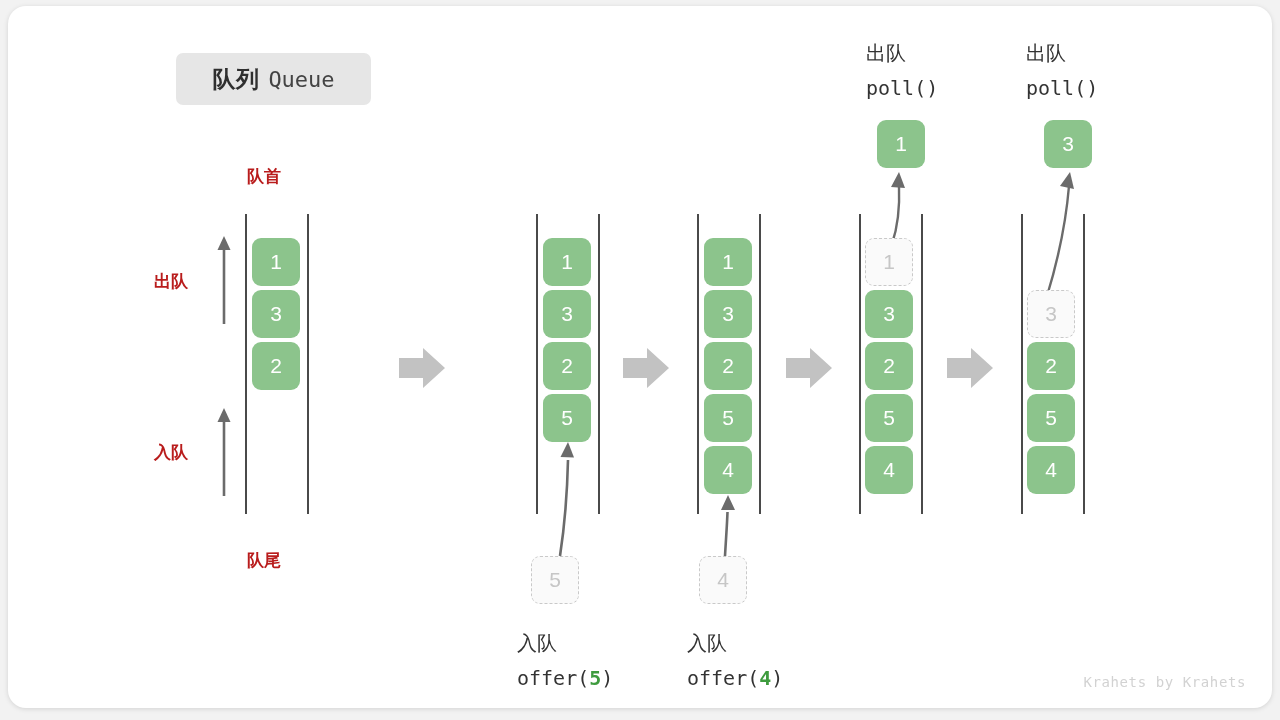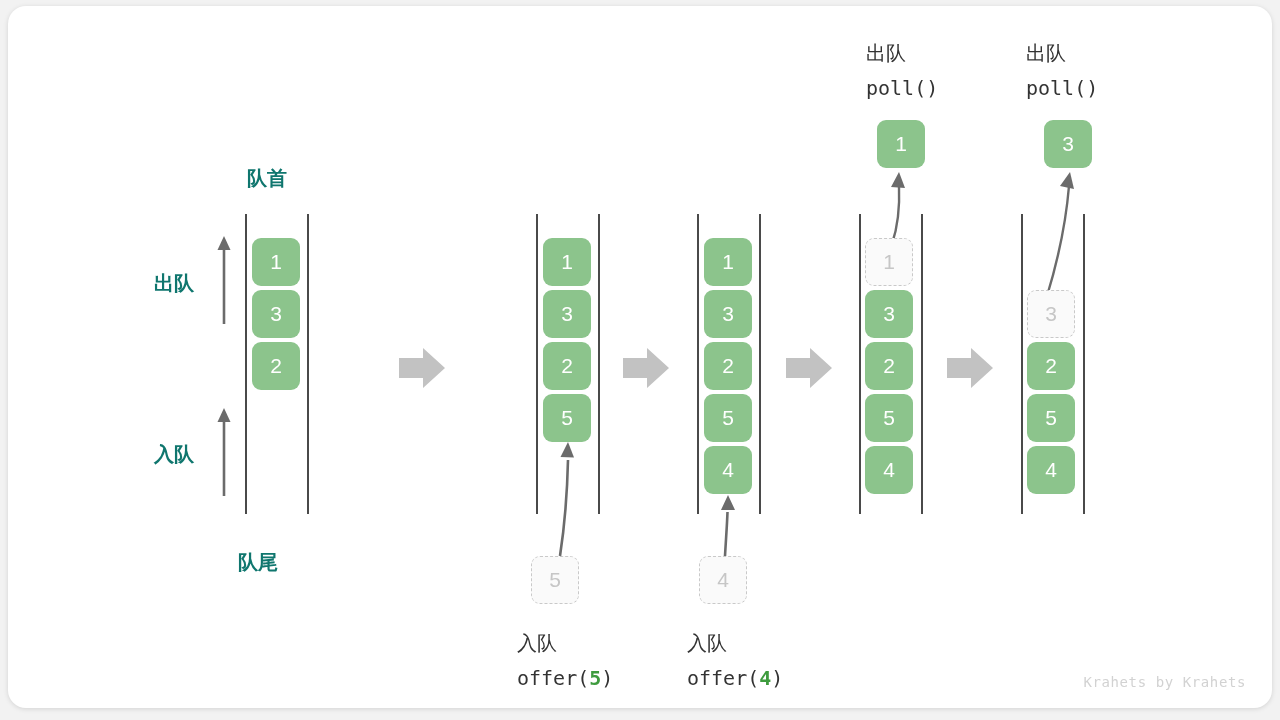--- a/index.html
+++ b/index.html
@@ -44,23 +44,23 @@
   }
   #title-badge .en {
     font-size: 22px;
     color: #444444;
     font-family: "DejaVu Sans Mono", "Liberation Mono", monospace;
     margin-left: 9px;
   }
 
   
   .cap-cn {
-    font-size: 20px;
+    font-size: 17px;
     font-weight: bold;
-    color: #0f766e;
+    color: #b91c1c;
     white-space: nowrap;
   }
   .op-label {
     font-size: 20px;
     color: #333333;
     white-space: nowrap;
     text-align: left;
     line-height: 35px;
   }
   .op-label .mono {
@@ -109,23 +109,27 @@
     letter-spacing: 0.6px;
   }
 
   svg { overflow: visible; }
 </style>
 </head>
 <body>
 
 <div id="canvas">
 
+  <div id="title-badge" class="abs">
+    <span class="cn">队列</span>
+    <span class="en">Queue</span>
+  </div>
 
   <div class="abs cap-cn" style="left:239px; top:159px;">队首</div>
-  <div class="abs cap-cn" style="left:230px; top:543px;">队尾</div>
+  <div class="abs cap-cn" style="left:239px; top:543px;">队尾</div>
 
   <div class="abs rail" style="left:237px; top:208px; height:300px;"></div>
   <div class="abs rail" style="left:299px; top:208px; height:300px;"></div>
 
   <div class="abs cell filled" style="left:244px; top:232px;">1</div>
   <div class="abs cell filled" style="left:244px; top:284px;">3</div>
   <div class="abs cell filled" style="left:244px; top:336px;">2</div>
 
   <div class="abs cap-cn" style="left:146px; top:264px;">出队</div>
   <svg class="abs" style="left:206px; top:228px;" width="24" height="92">

